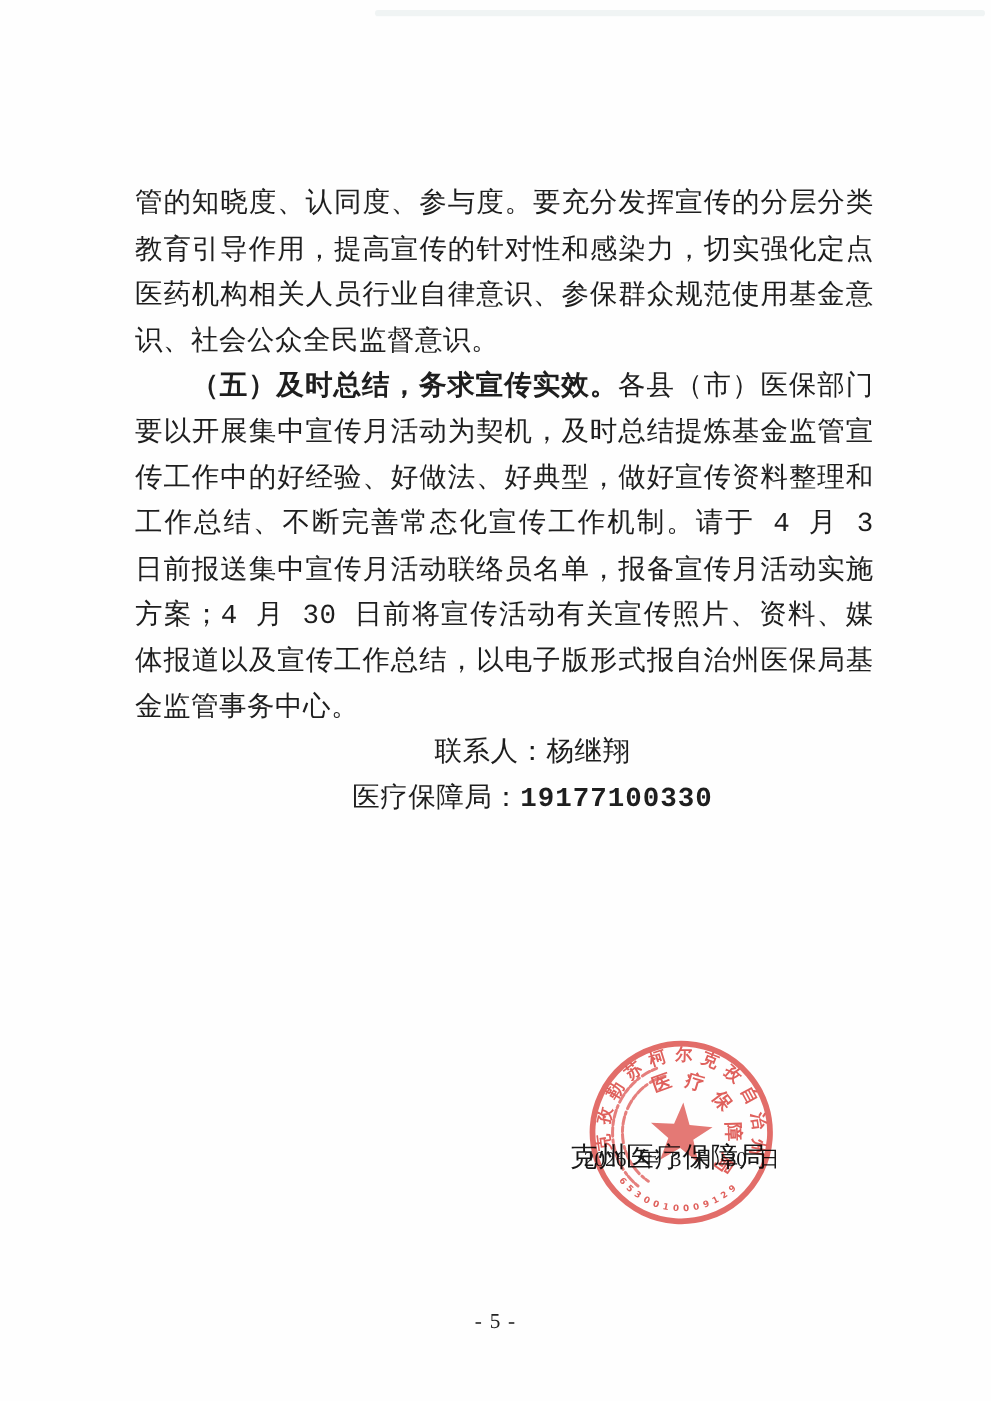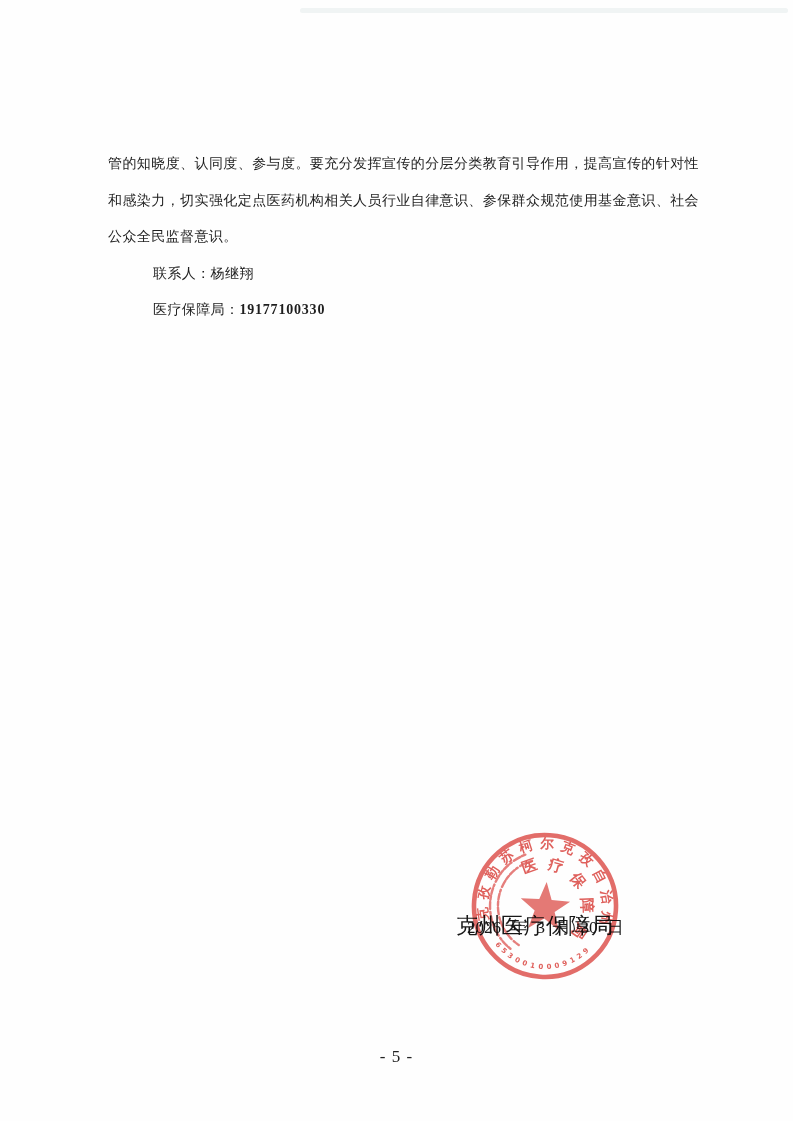--- a/index.html
+++ b/index.html
@@ -18,30 +18,31 @@
     left: 300px; top: 8px;
     width: 488px; height: 5px;
     background: #e6eded;
     opacity: .6;
     border-radius: 3px;
   }
   .text-block {
     position: absolute;
     left: 108px; top: 146px;
     width: 591px;
-    font-size: 14px;
+    font-size: 22px;
     line-height: 36.6px;
     text-align: justify;
     letter-spacing: 0.4px;
     word-break: break-all;
+    font-family: Liberation Mono, monospace;
   }
   .para { margin: 0; }
   .para-indent { text-indent: 45px; }
   .lead { font-weight: 700; }
-  .contact-line { text-align: left; text-indent: 45px; }
+  .contact-line { text-align: center; text-indent: 45px; }
   .phone-number { font-weight: 700; letter-spacing: 0.8px; }
   .signature-agency {
     position: absolute;
     left: 456px; top: 911px;
     font-size: 22px;
     color: #171717;
     letter-spacing: 0.5px;
     z-index: 2;
   }
   .signature-date {
@@ -79,20 +80,21 @@
 </style>
 </head>
 <body>
 
 <div class="page">
 
   <div class="scan-streak"></div>
 
   <div class="text-block">
     <p class="para"><span>管的知晓度、认同度、参与度。要充分发挥宣传的分层分类教育引导作用，提高宣传的针对性和感染力，切实强化定点医药机构相关人员行业自律意识、参保群众规范使用基金意识、社会公众全民监督意识。</span></p>
+    <p class="para para-indent"><span class="lead">（五）及时总结，务求宣传实效。</span><span>各县（市）医保部门要以开展集中宣传月活动为契机，及时总结提炼基金监管宣传工作中的好经验、好做法、好典型，做好宣传资料整理和工作总结、不断完善常态化宣传工作机制。请于 4 月 3 日前报送集中宣传月活动联络员名单，报备宣传月活动实施方案；4 月 30 日前将宣传活动有关宣传照片、资料、媒体报道以及宣传工作总结，以电子版形式报自治州医保局基金监管事务中心。</span></p>
     <p class="para contact-line"><span>联系人：杨继翔</span></p>
     <p class="para contact-line"><span>医疗保障局：</span><span class="phone-number">19177100330</span></p>
   </div>
 
   <div class="signature-agency">克州医疗保障局</div>
   <div class="signature-date">2026 年 3 月 30 日</div>
 
   <svg class="seal-svg" viewBox="0 0 160 160" xmlns="http://www.w3.org/2000/svg">
     <defs>
       <path id="sealOuterArc" d="M 25.5,99.8 A 58 58 0 1 1 134.5,99.8"></path>

